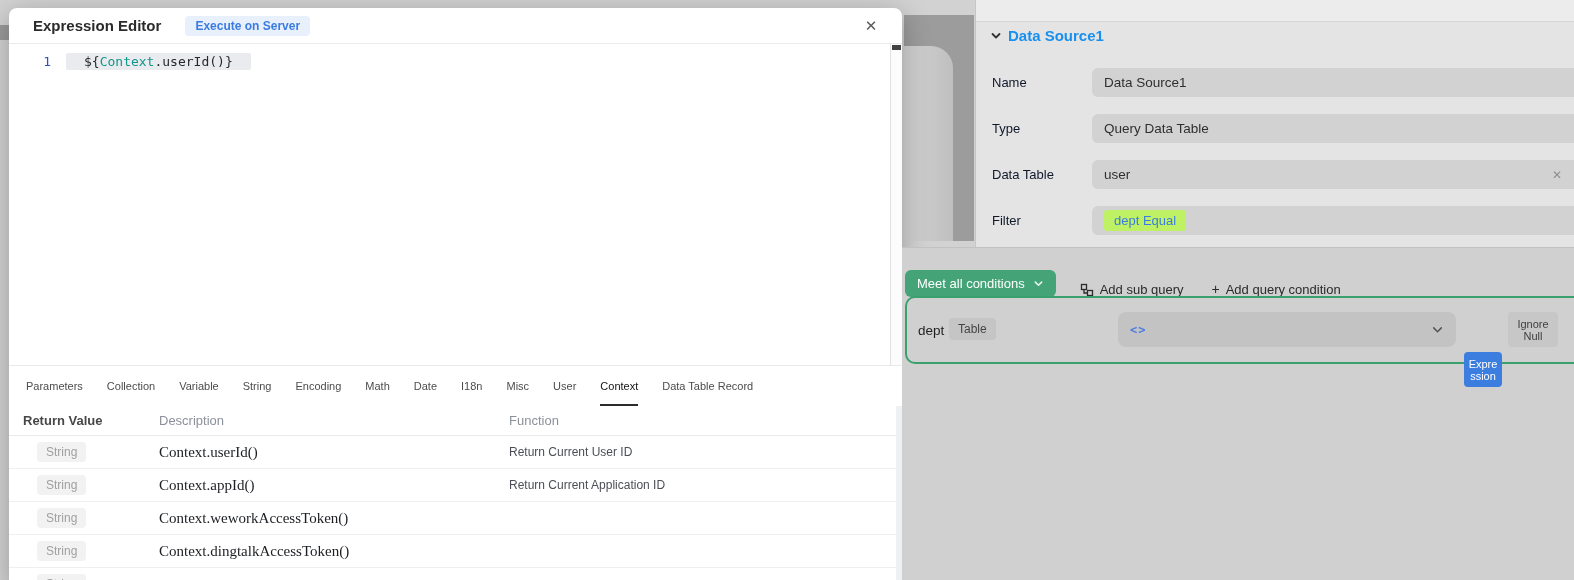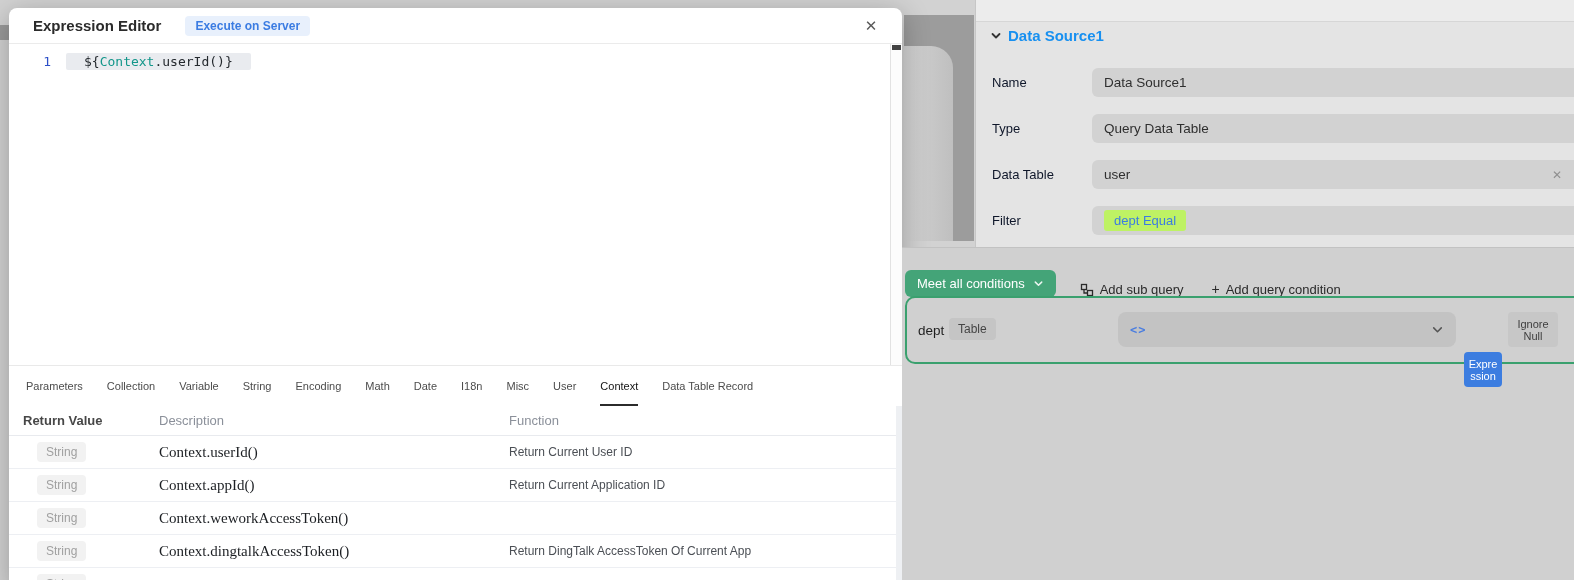--- a/index.html
+++ b/index.html
@@ -164,21 +164,20 @@
         <span class="fn-name">Context.appId()</span>
         <span class="fn-desc">Return Current Application ID</span>
       </div>
       <div class="fn-row">
         <span><span class="type-badge">String</span></span>
         <span class="fn-name">Context.weworkAccessToken()</span>
       </div>
       <div class="fn-row">
         <span><span class="type-badge">String</span></span>
         <span class="fn-name">Context.dingtalkAccessToken()</span>
-        <span class="fn-desc">Return DingTalk AccessToken Of Current App</span>
       </div>
       <div class="fn-row">
         <span><span class="type-badge">String</span></span>
         <span class="fn-name"></span>
         <span class="fn-desc"></span>
       </div>
       <div class="table-scroll-strip"></div>
     </div>
   </div>
 

